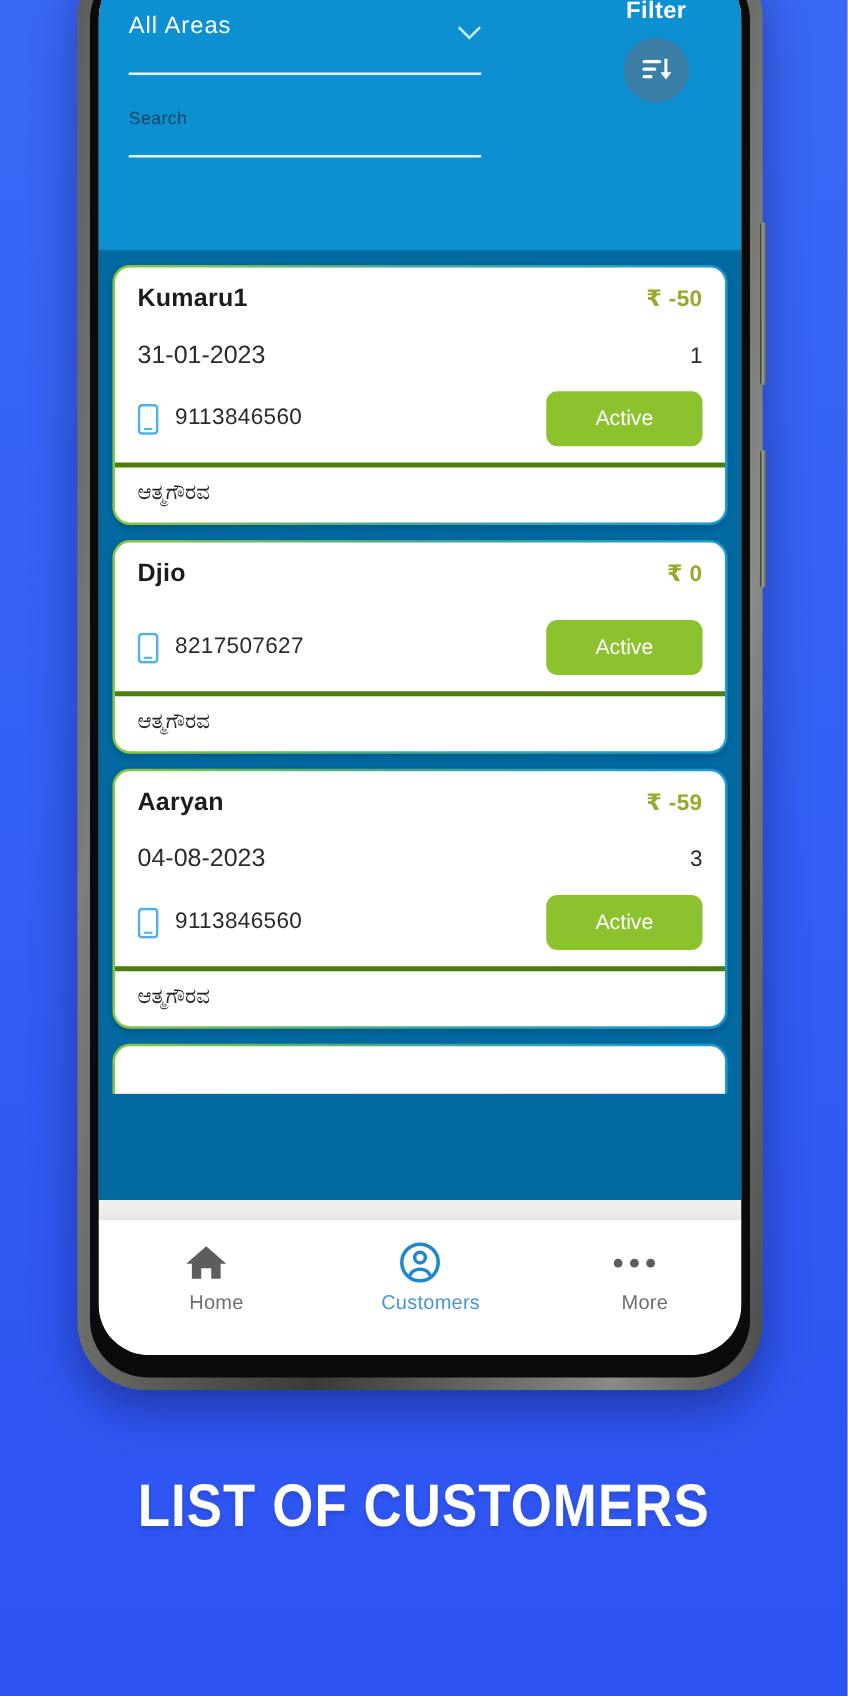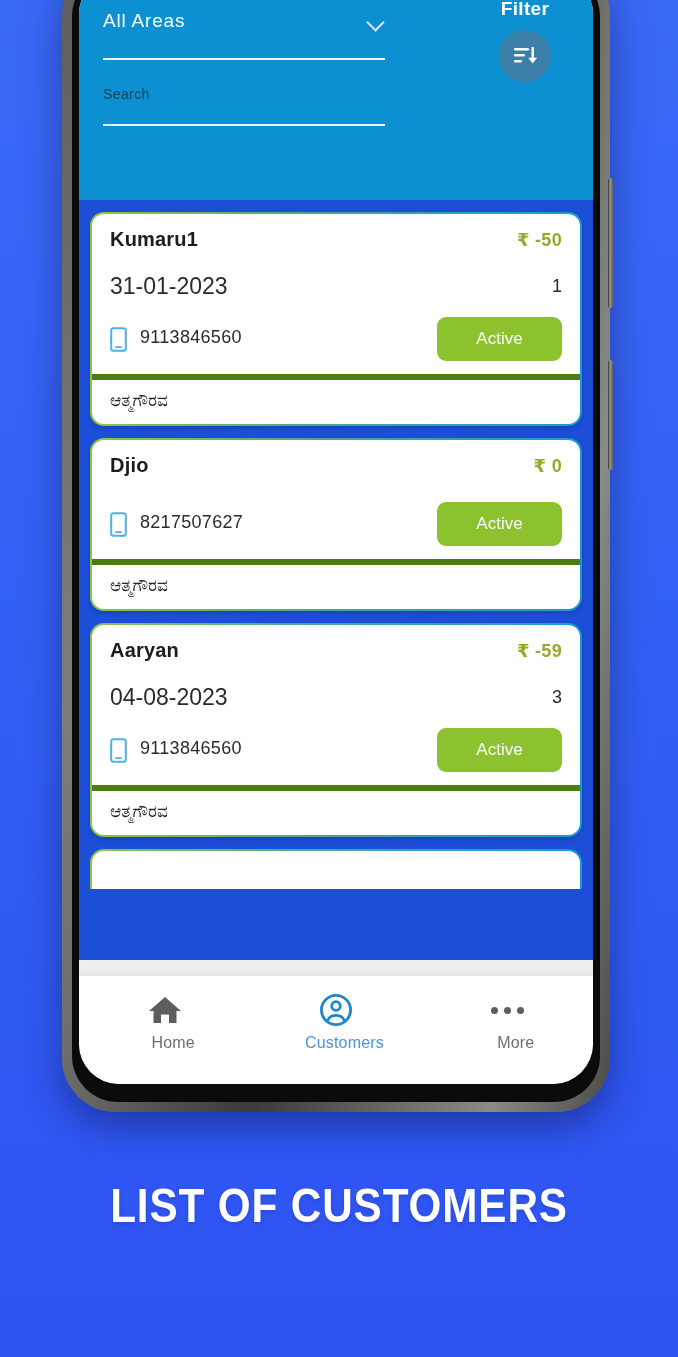--- a/index.html
+++ b/index.html
@@ -128,21 +128,21 @@
     border-radius: 50%;
     background: #3b7fa6;
     margin: 10px auto 0 auto;
     display: flex;
     align-items: center;
     justify-content: center;
   }
 
   
   .list-area {
-    background: #1d4ed8;
+    background: #0369a1;
     padding: 12px 11px 0 11px;
     height: 760px;
     overflow: hidden;
   }
 
   .cust-card {
     position: relative;
     border-radius: 14px;
     background: linear-gradient(90deg, #8cc63f 0%, #4aa98d 45%, #179ad4 100%);
     padding: 2px;
@@ -170,21 +170,21 @@
     color: #1c1c1c;
     letter-spacing: 0.2px;
   }
   .cust-amount {
     font-size: 18px;
     font-weight: bold;
     color: #9aa82b;
     letter-spacing: 0.3px;
   }
   .cust-date {
-    font-size: 23px;
+    font-size: 20px;
     color: #2b2b2b;
   }
   .cust-index {
     font-size: 18px;
     color: #2b2b2b;
   }
 
   .phone-line {
     display: flex;
     align-items: center;
@@ -200,21 +200,21 @@
     font-size: 17px;
     border: none;
     border-radius: 9px;
     width: 125px;
     height: 44px;
     cursor: pointer;
     font-family: inherit;
   }
 
   .card-footer {
-    border-top: 6px solid #4d7c0f;
+    border-top: 4px solid #4d7c0f;
     padding: 10px 18px 14px 18px;
     font-size: 17px;
     color: #242424;
     font-family: "DejaVu Sans", "Liberation Sans", sans-serif;
   }
 
   .partial-card {
     border-radius: 14px 14px 0 0;
     background: linear-gradient(90deg, #8cc63f 0%, #4aa98d 45%, #179ad4 100%);
     padding: 2px 2px 0 2px;

